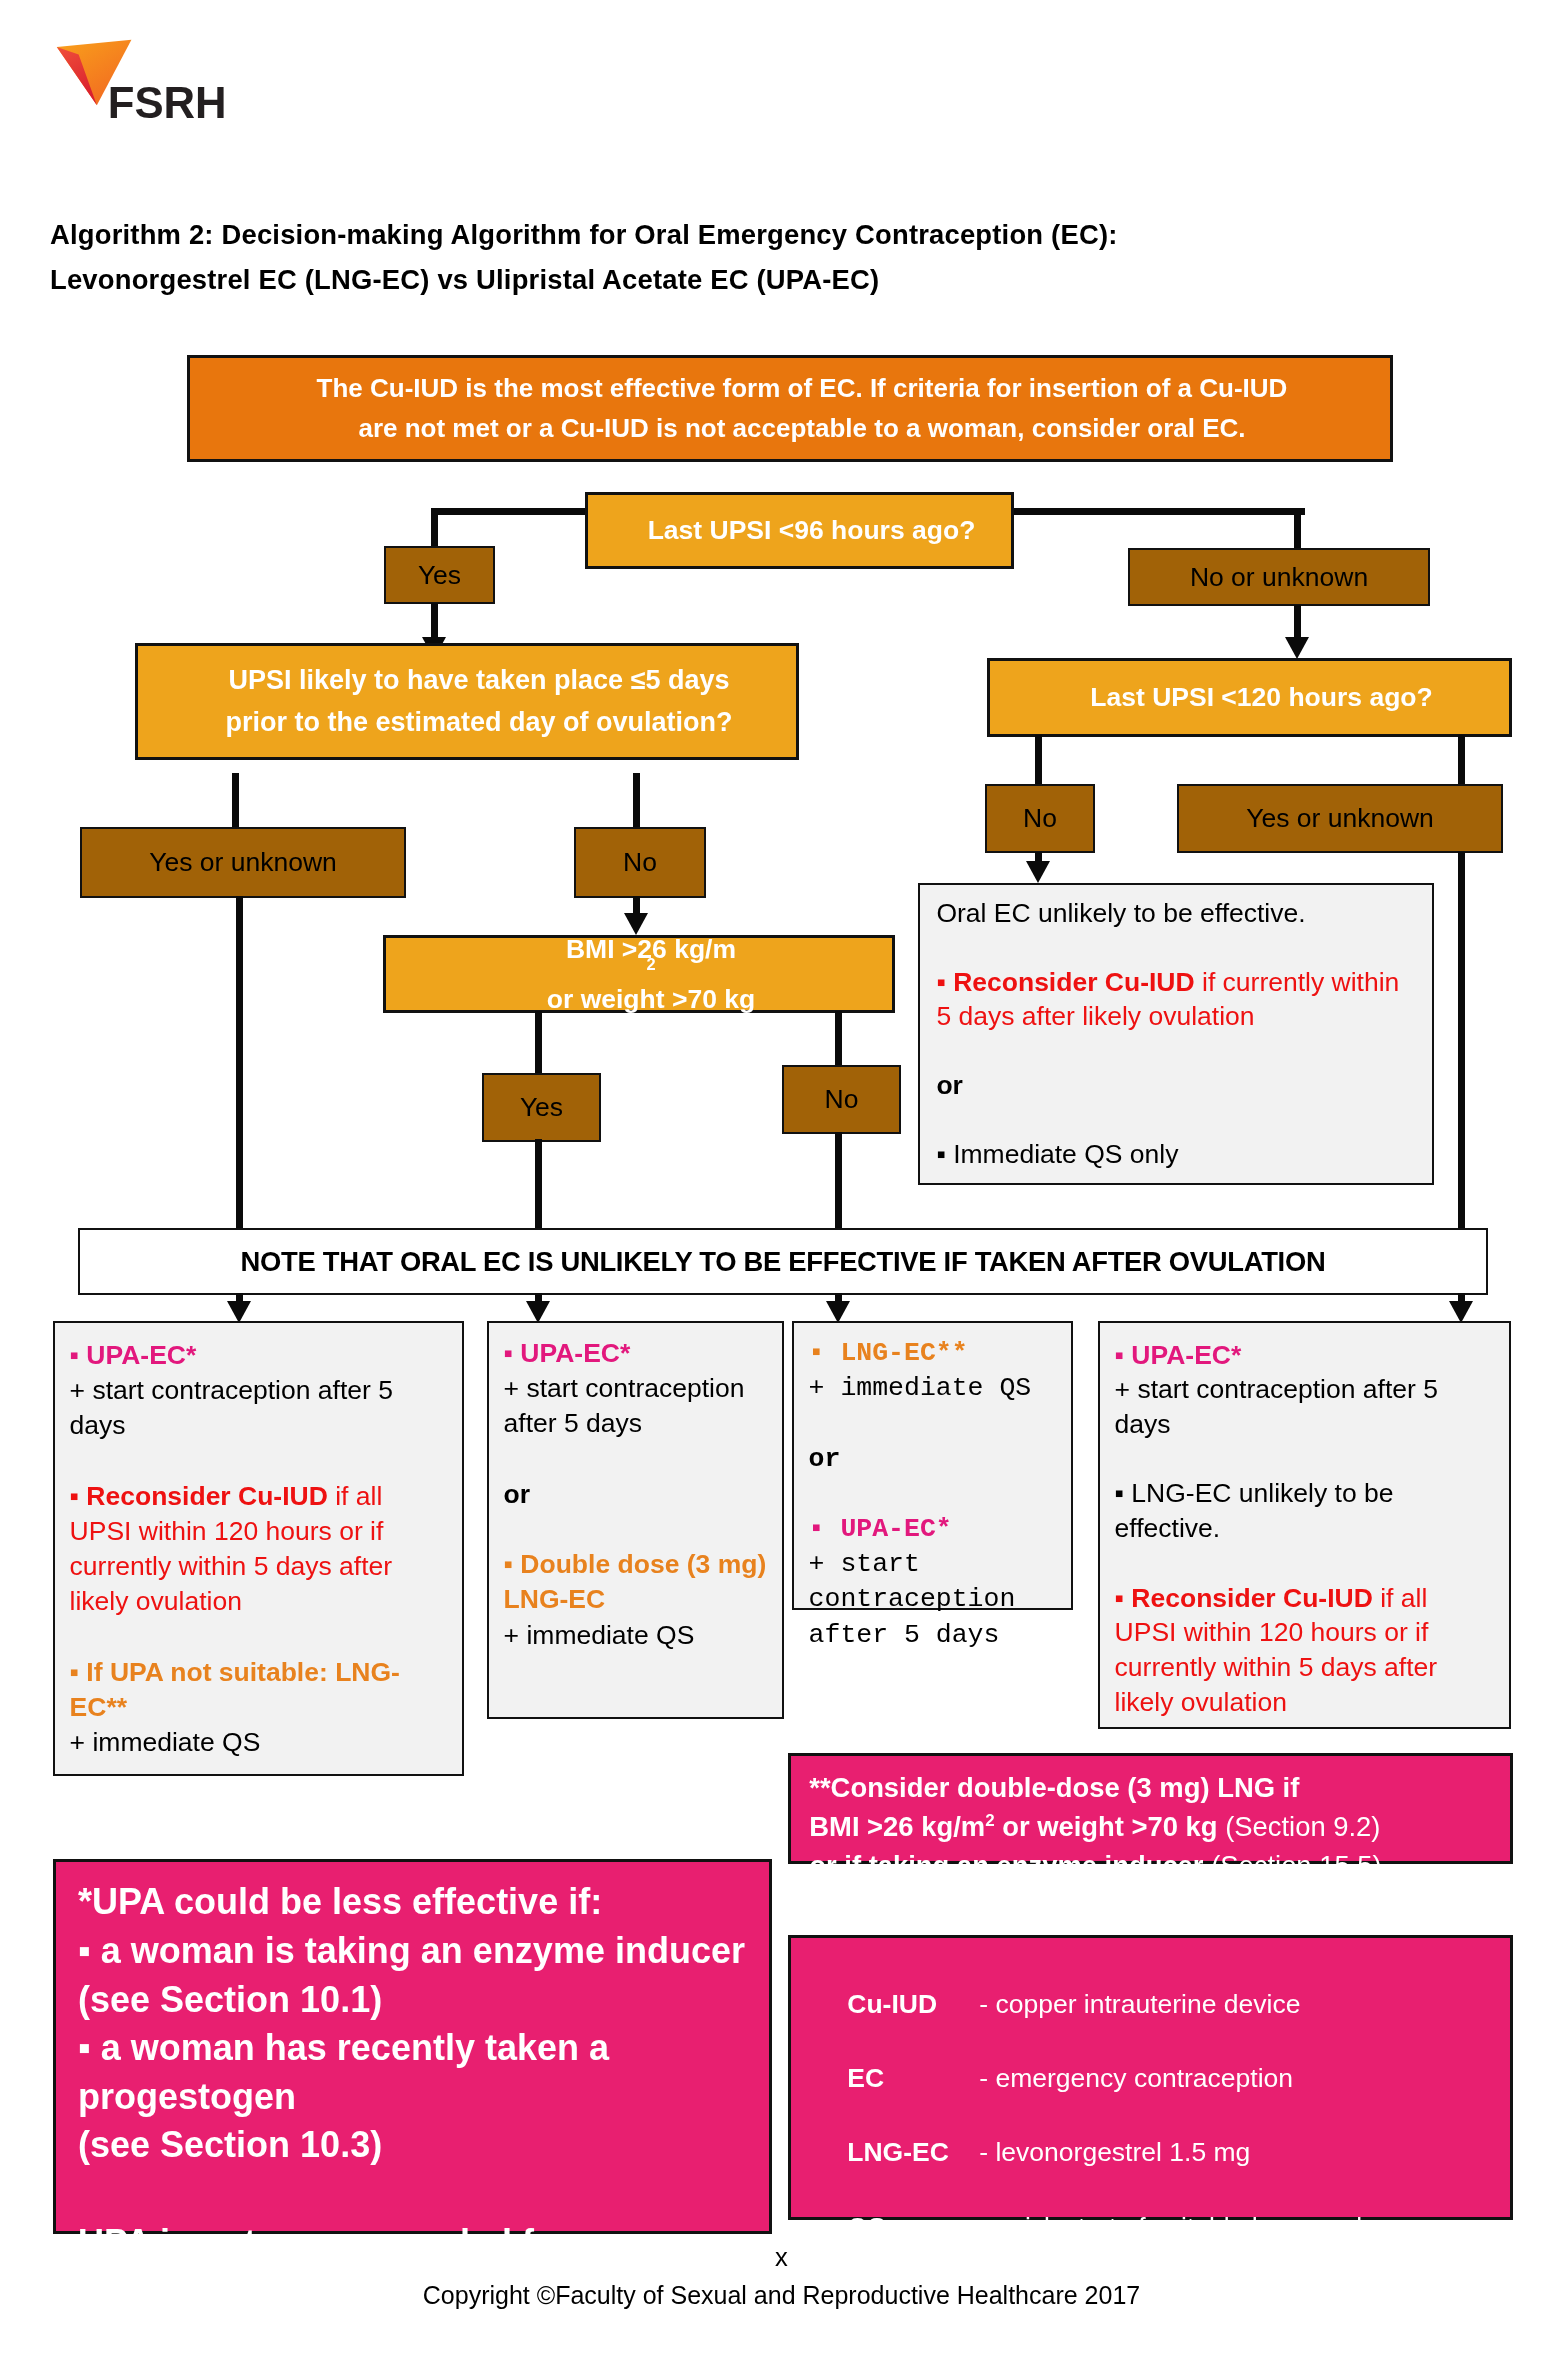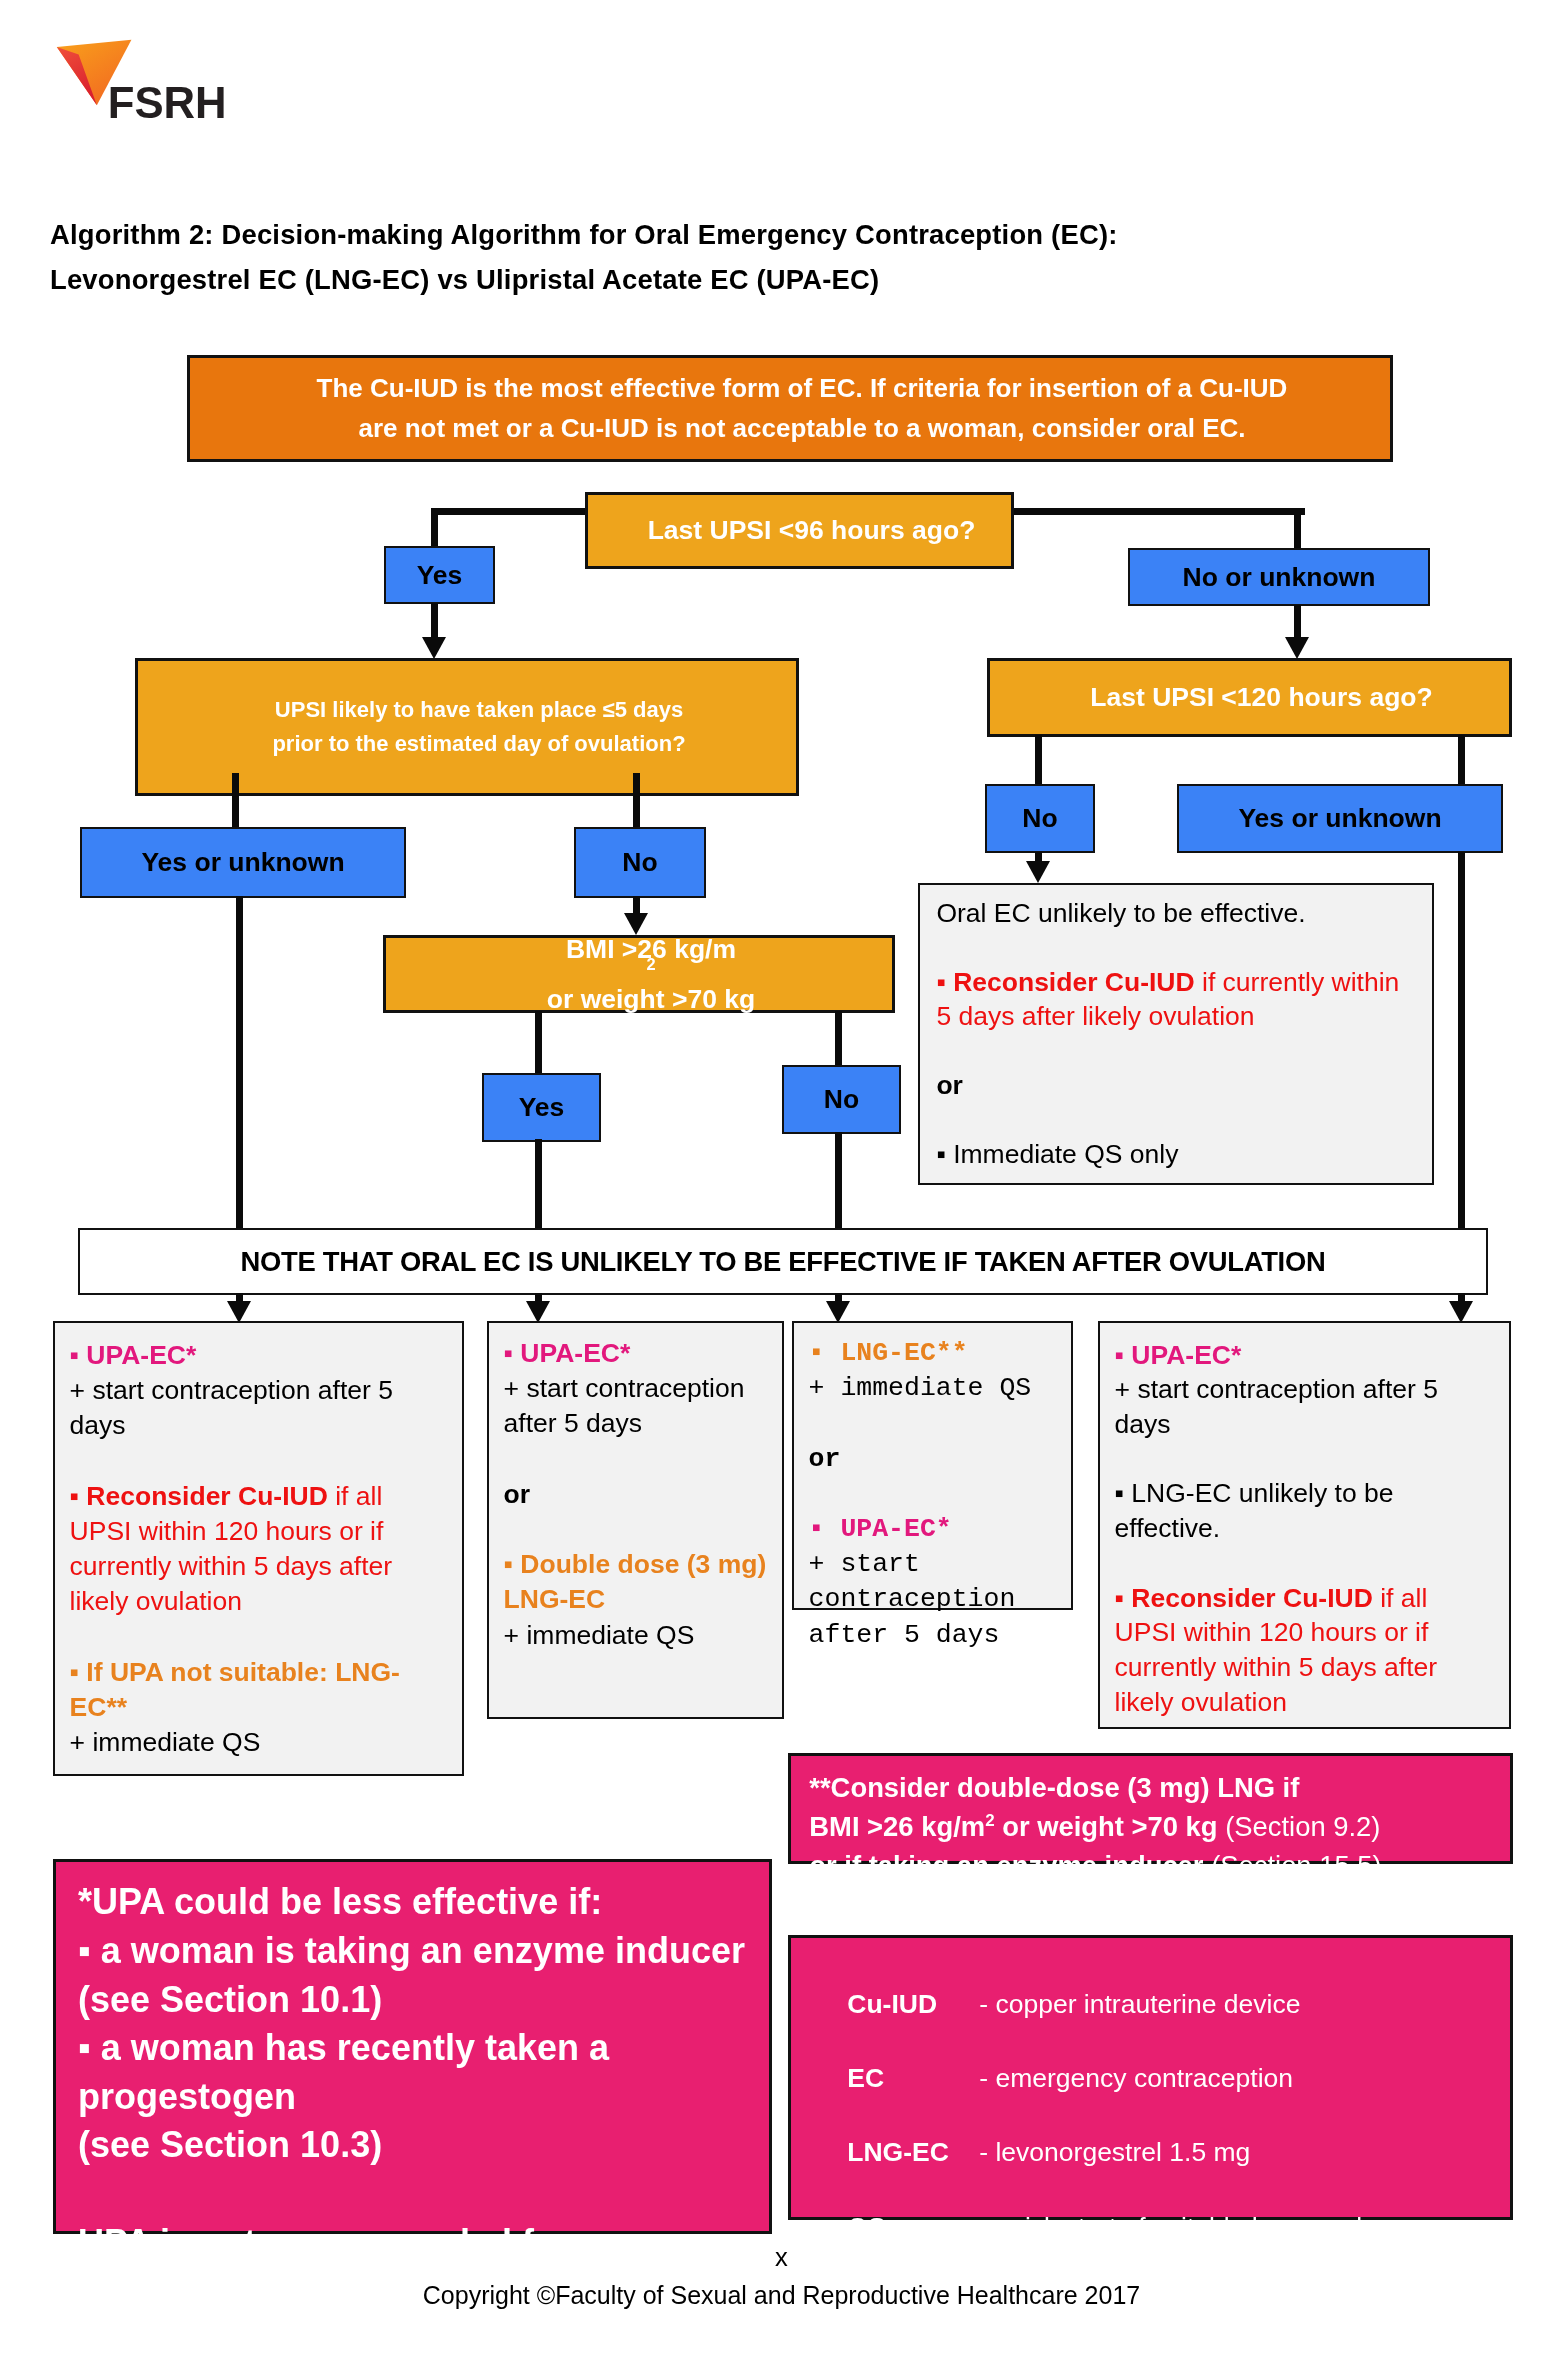--- a/index.html
+++ b/index.html
@@ -9,21 +9,21 @@
   .abs { position:absolute; }
   .line { position:absolute; background:#0a0a0a; }
   .arrow { position:absolute; width:0; height:0;
            border-left:12.8px solid transparent; border-right:12.8px solid transparent;
            border-top:22px solid #0a0a0a; }
   .title { font-size:27.4px; font-weight:bold; line-height:45px; letter-spacing:0.2px; }
   .qbox { position:absolute; border:3.7px solid #111; background:var(--question-gold);
           color:#fff; font-weight:bold; display:flex; align-items:center; justify-content:center;
           text-align:center; white-space:pre-line;padding-left:24px; }
   .banner { background:var(--banner-orange); }
-  .wbox { position:absolute; background:#3b82f6; border:2.7px solid #111; color:#000; font-weight:bold;
+  .wbox { position:absolute; background:#a16207; border:2.7px solid #111; color:#000; font-weight:normal;
           display:flex; align-items:center; justify-content:center; text-align:right; }
   .gbox { position:absolute; background:var(--box-gray); border:2.7px solid #111;
           white-space:pre-line; text-align:left; }
   .pbox { position:absolute; background:var(--pink); border:3.7px solid #111; color:#fff;
           font-weight:bold; white-space:pre-line; text-align:left; }
   .notebar { position:absolute; background:#fff; border:2.7px solid #111; font-weight:bold;
              display:flex; align-items:center; justify-content:center; letter-spacing:-0.3px; }
   .b { font-weight:bold; }
   .reg { font-weight:normal; }
   .pink { color:var(--magenta-text); font-weight:bold; }
@@ -73,21 +73,21 @@
   <div class="qbox" style="left:585px; top:492px; width:429px; height:77px; font-size:26.5px;">Last UPSI &lt;96 hours ago?</div>
 
   <div class="wbox" style="left:384px; top:546px; width:111px; height:58px; font-size:26.5px;">Yes</div>
   <div class="line" style="left:431px; top:603px; width:7.3px; height:37px;"></div>
   <div class="arrow" style="left:422px; top:637px;"></div>
 
   <div class="wbox" style="left:1128px; top:548px; width:302px; height:58px; font-size:26.5px;">No or unknown</div>
   <div class="line" style="left:1294px; top:605px; width:7.3px; height:35px;"></div>
   <div class="arrow" style="left:1285px; top:637px;"></div>
 
-  <div class="qbox" style="left:135px; top:658px; width:664px; height:138px; font-size:22px; line-height:1.55;">UPSI likely to have taken place ≤5 days
+  <div class="qbox" style="left:135px; top:643px; width:664px; height:117px; font-size:27px; line-height:1.55;">UPSI likely to have taken place ≤5 days
 prior to the estimated day of ovulation?</div>
 
   <div class="qbox" style="left:987px; top:658px; width:525px; height:79px; font-size:26.5px;">Last UPSI &lt;120 hours ago?</div>
 
   <div class="line" style="left:232px; top:773px; width:7.3px; height:56px;"></div>
   <div class="line" style="left:633px; top:773px; width:7.3px; height:56px;"></div>
 
   <div class="wbox" style="left:80px; top:827px; width:326px; height:71px; font-size:26.5px;">Yes or unknown</div>
   <div class="wbox" style="left:574px; top:827px; width:132px; height:71px; font-size:26.5px;">No</div>
 

